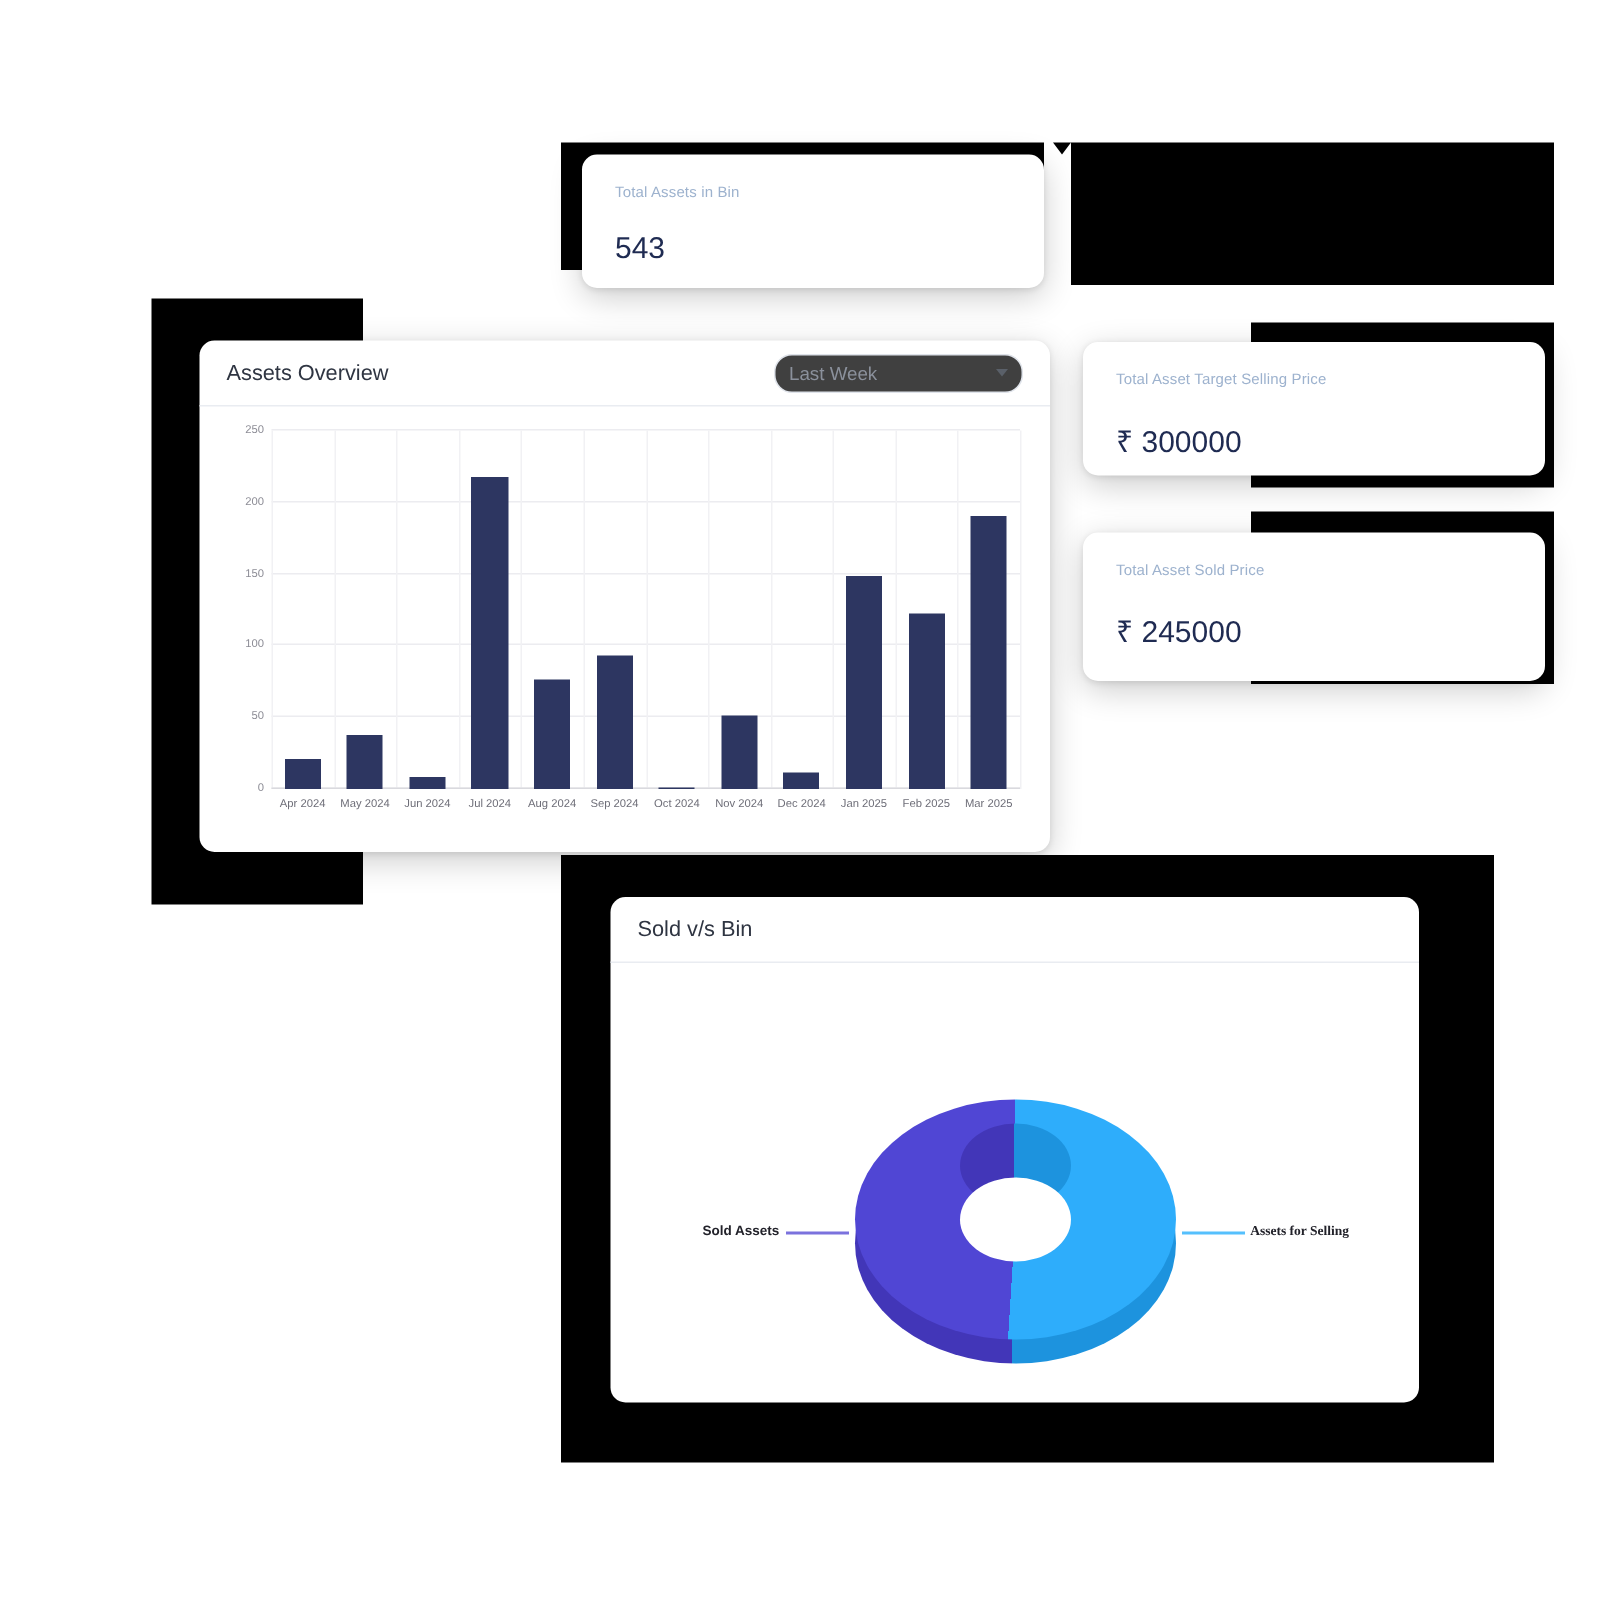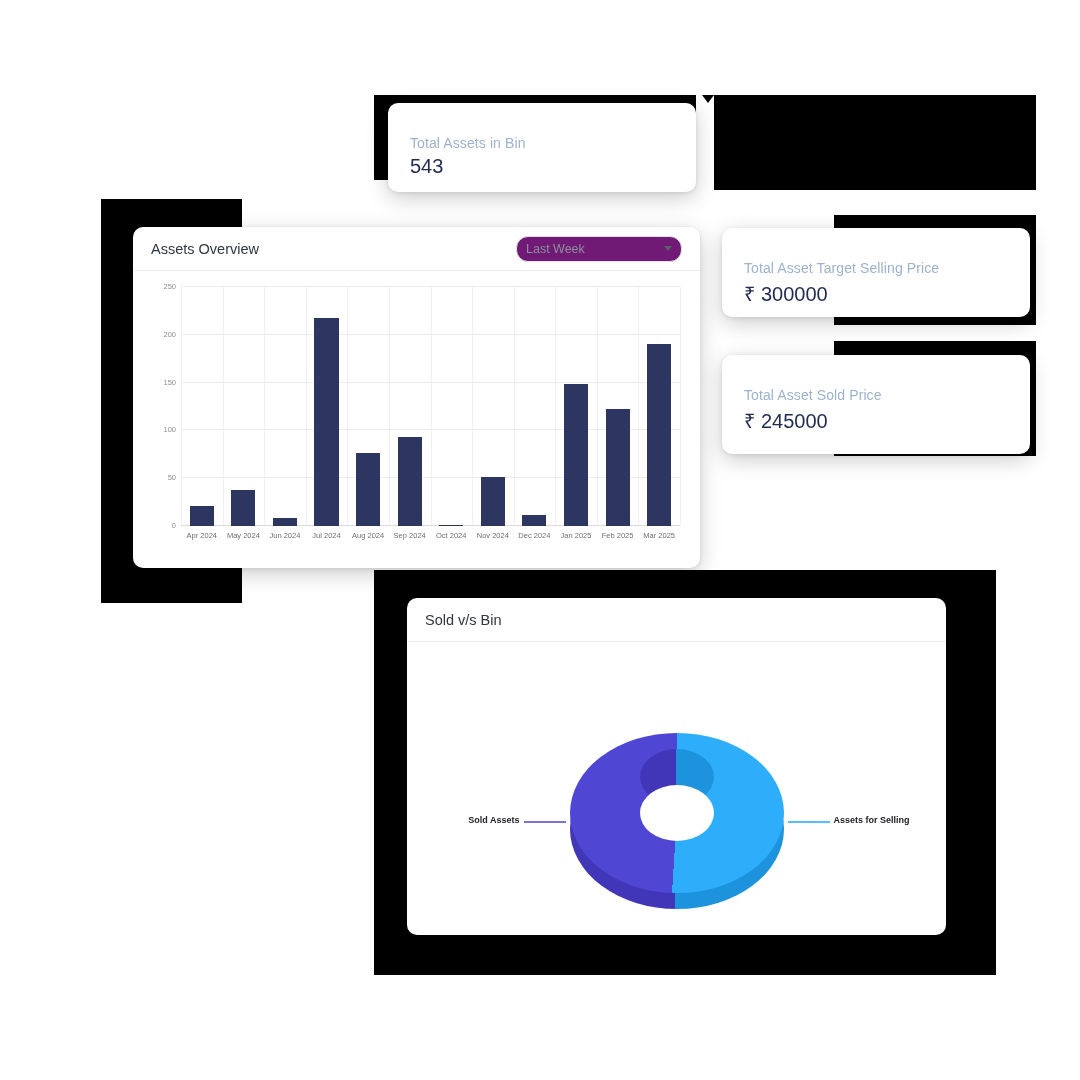--- a/index.html
+++ b/index.html
@@ -34,22 +34,22 @@
     background: #ffffff;
     border-radius: 10px;
     z-index: 3;
     box-shadow: 0 6px 22px rgba(0,0,0,0.20), 0 1px 4px rgba(0,0,0,0.10);
   }
 
   
   .kpi-label {
     position: absolute;
     left: 22px;
-    top: 32px;
-    font-size: 14px;
+    top: 20px;
+    font-size: 10px;
     color: #9db2ce;
     letter-spacing: 0.1px;
     white-space: nowrap;
   }
   .kpi-value {
     position: absolute;
     left: 22px;
     top: 52px;
     font-size: 20px;
     color: #1f2b52;
@@ -76,21 +76,21 @@
 
   .select-box {
     width: 166px;
     height: 26px;
     border: 1px solid #dfe3ea;
     border-radius: 12px;
     display: flex;
     align-items: center;
     padding: 0 9px;
     box-sizing: border-box;
-    background: #701a75;
+    background: #404040;
   }
   .select-text {
     font-size: 12.5px;
     color: #8b919c;
     flex: 1 1 auto;
   }
   .caret {
     width: 0; height: 0;
     border-left: 4.5px solid transparent;
     border-right: 4.5px solid transparent;
@@ -237,21 +237,21 @@
   .leader.right { right: -46px; width: 42px; background: #55c0fd; }
   .slice-label {
     position: absolute;
     top: 82px;
     font-size: 9px;
     font-weight: bold;
     color: #22222a;
     white-space: nowrap;
   }
   .slice-label.left { right: calc(100% + 50px); }
-  .slice-label.right { left: calc(100% + 50px); }
+  .slice-label.right { left: calc(100% + 50px); font-family: Liberation Serif, serif; }
 
   
   .notch {
     position: absolute;
     z-index: 2;
     width: 0; height: 0;
     border-left: 6px solid transparent;
     border-right: 6px solid transparent;
     border-top: 8px solid #000000;
   }

